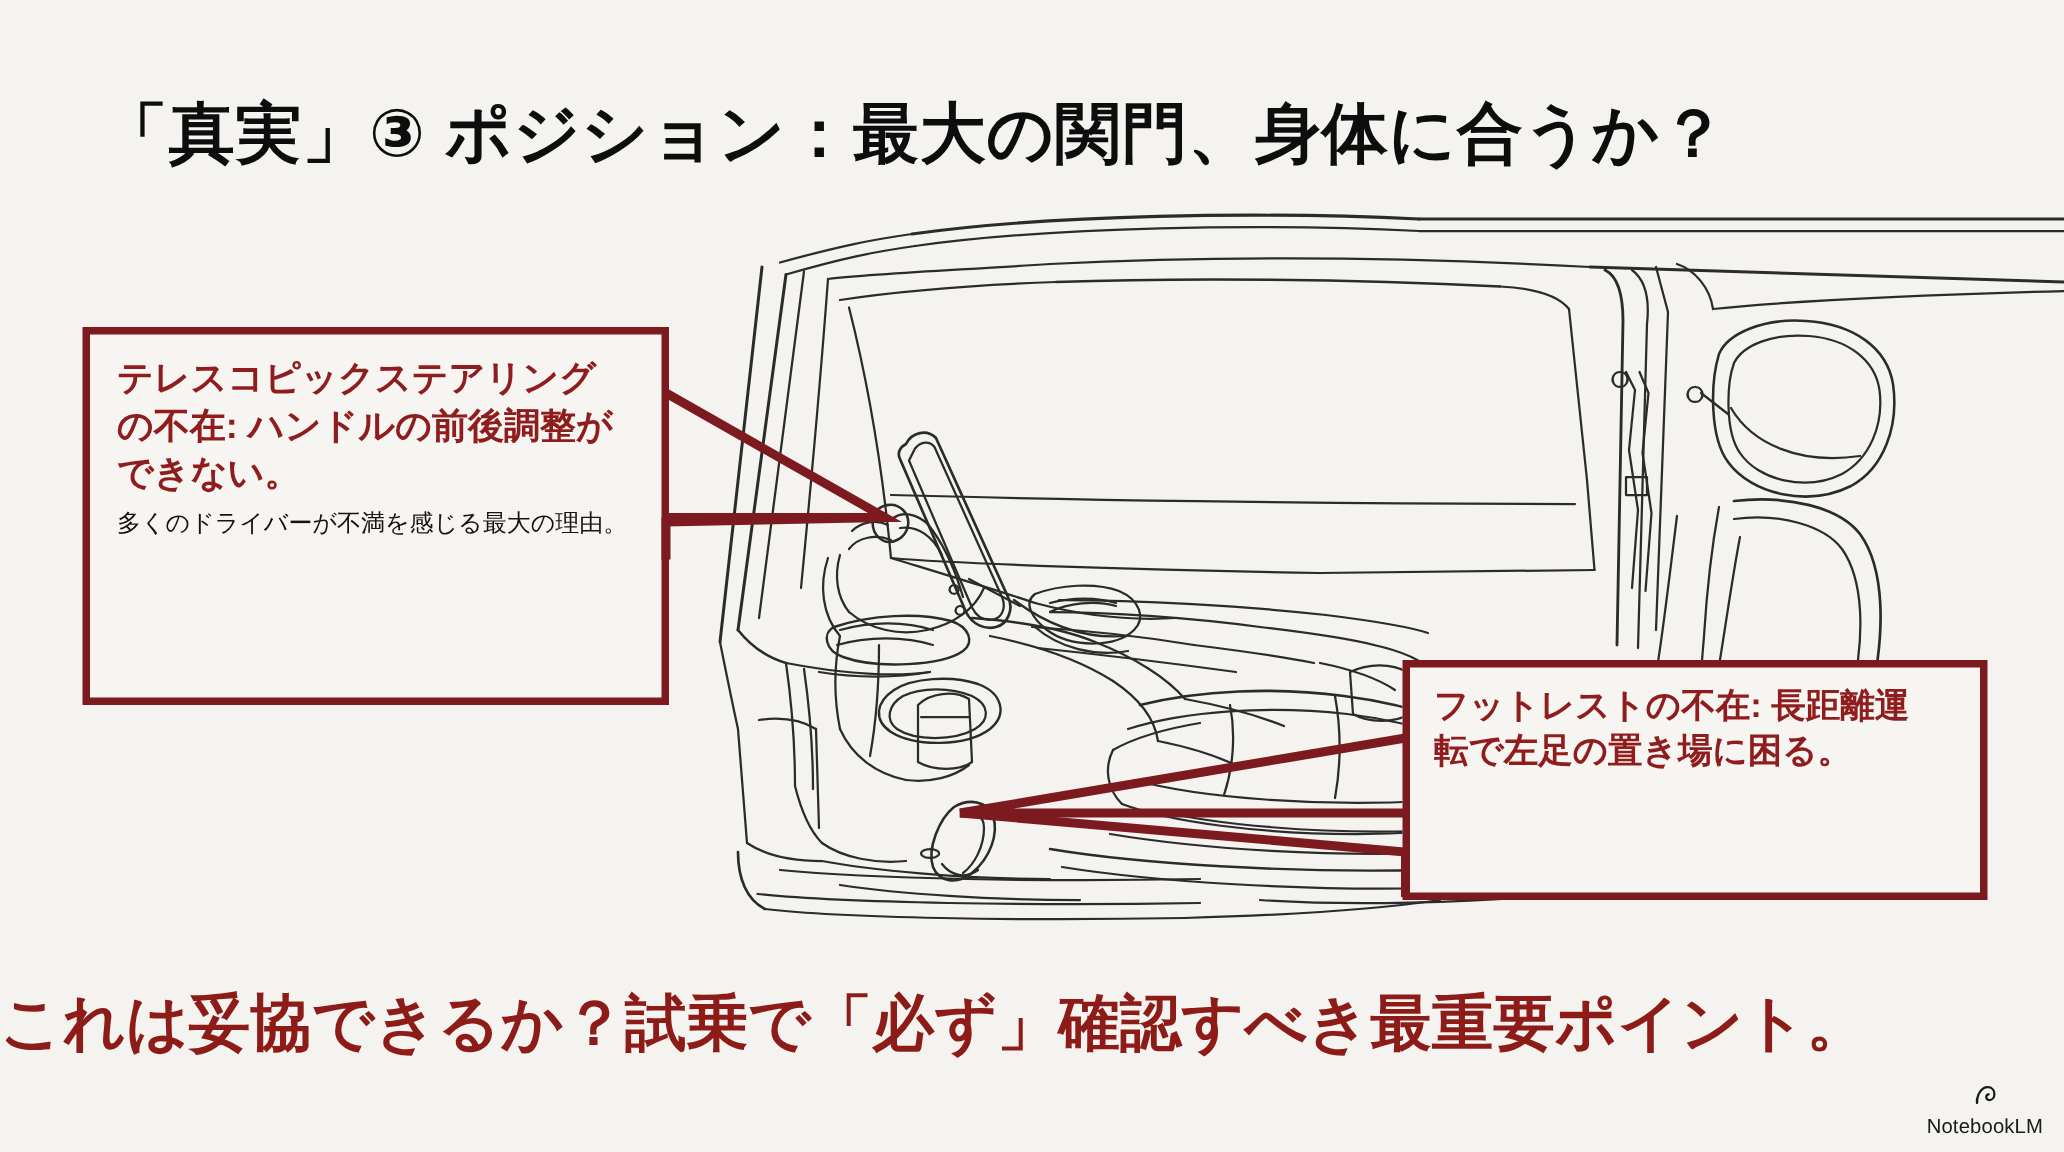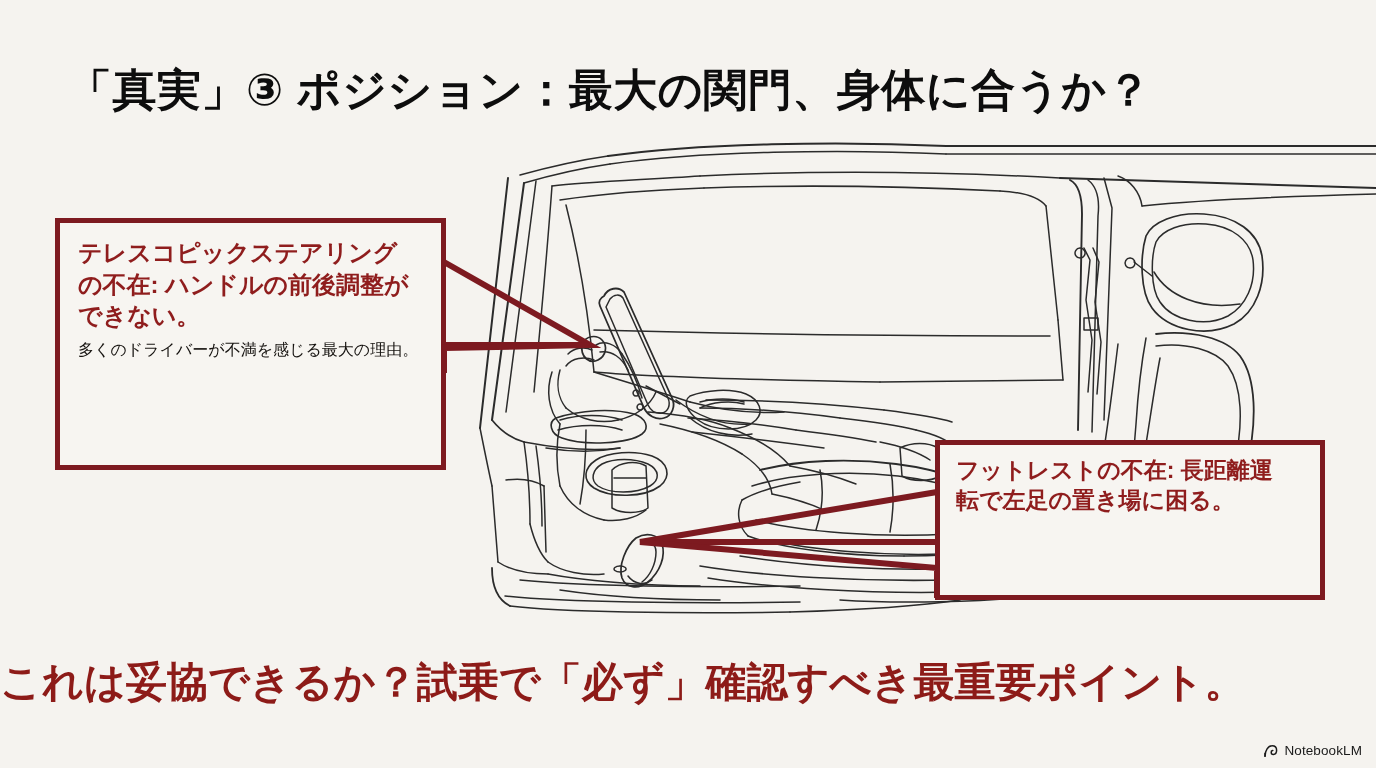--- a/index.html
+++ b/index.html
@@ -95,20 +95,21 @@
     position:absolute;
     right:14px;
     bottom:10px;
     display:flex;
     align-items:center;
     gap:6px;
     color:#1a1a1a;
     font-size:13.5px;
     font-weight:500;
     letter-spacing:0.1px;
+    flex-direction:column;
   }
   #watermark svg { display:block; }
 </style>
 </head>
 <body>
 
 <div id="slide">
 
   <div id="title">「真実」③ ポジション：最大の関門、身体に合うか？</div>
 

